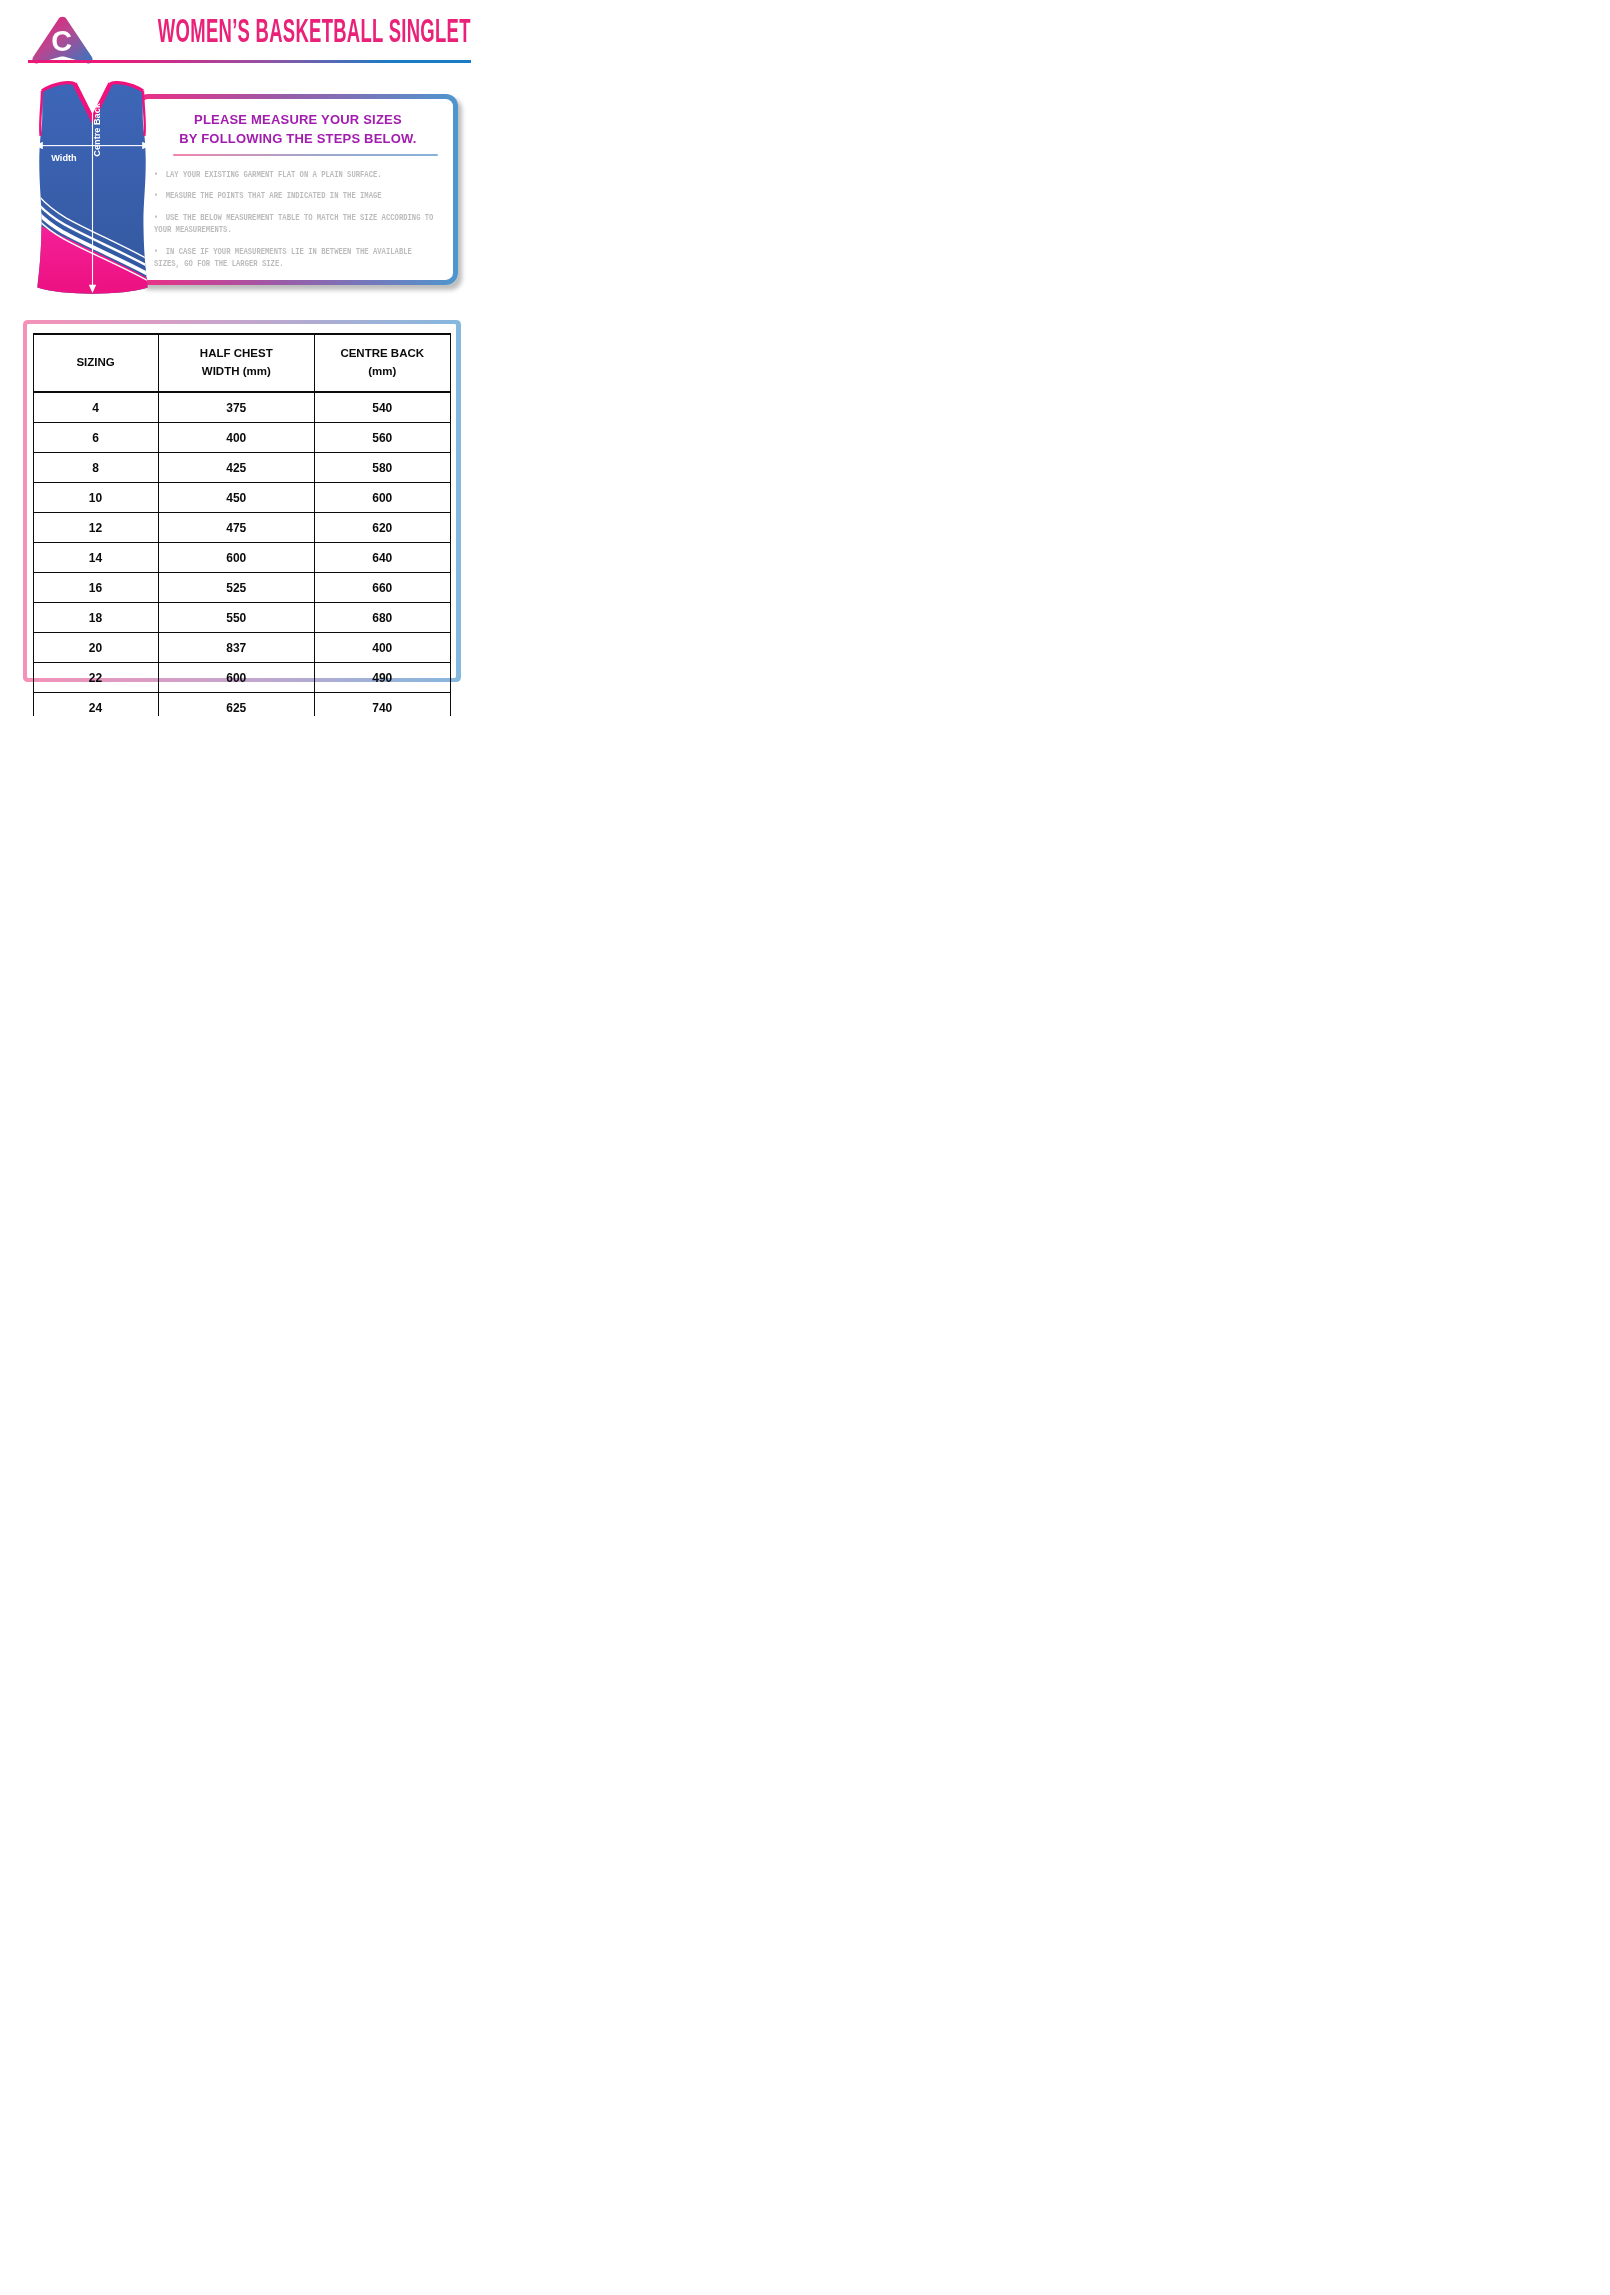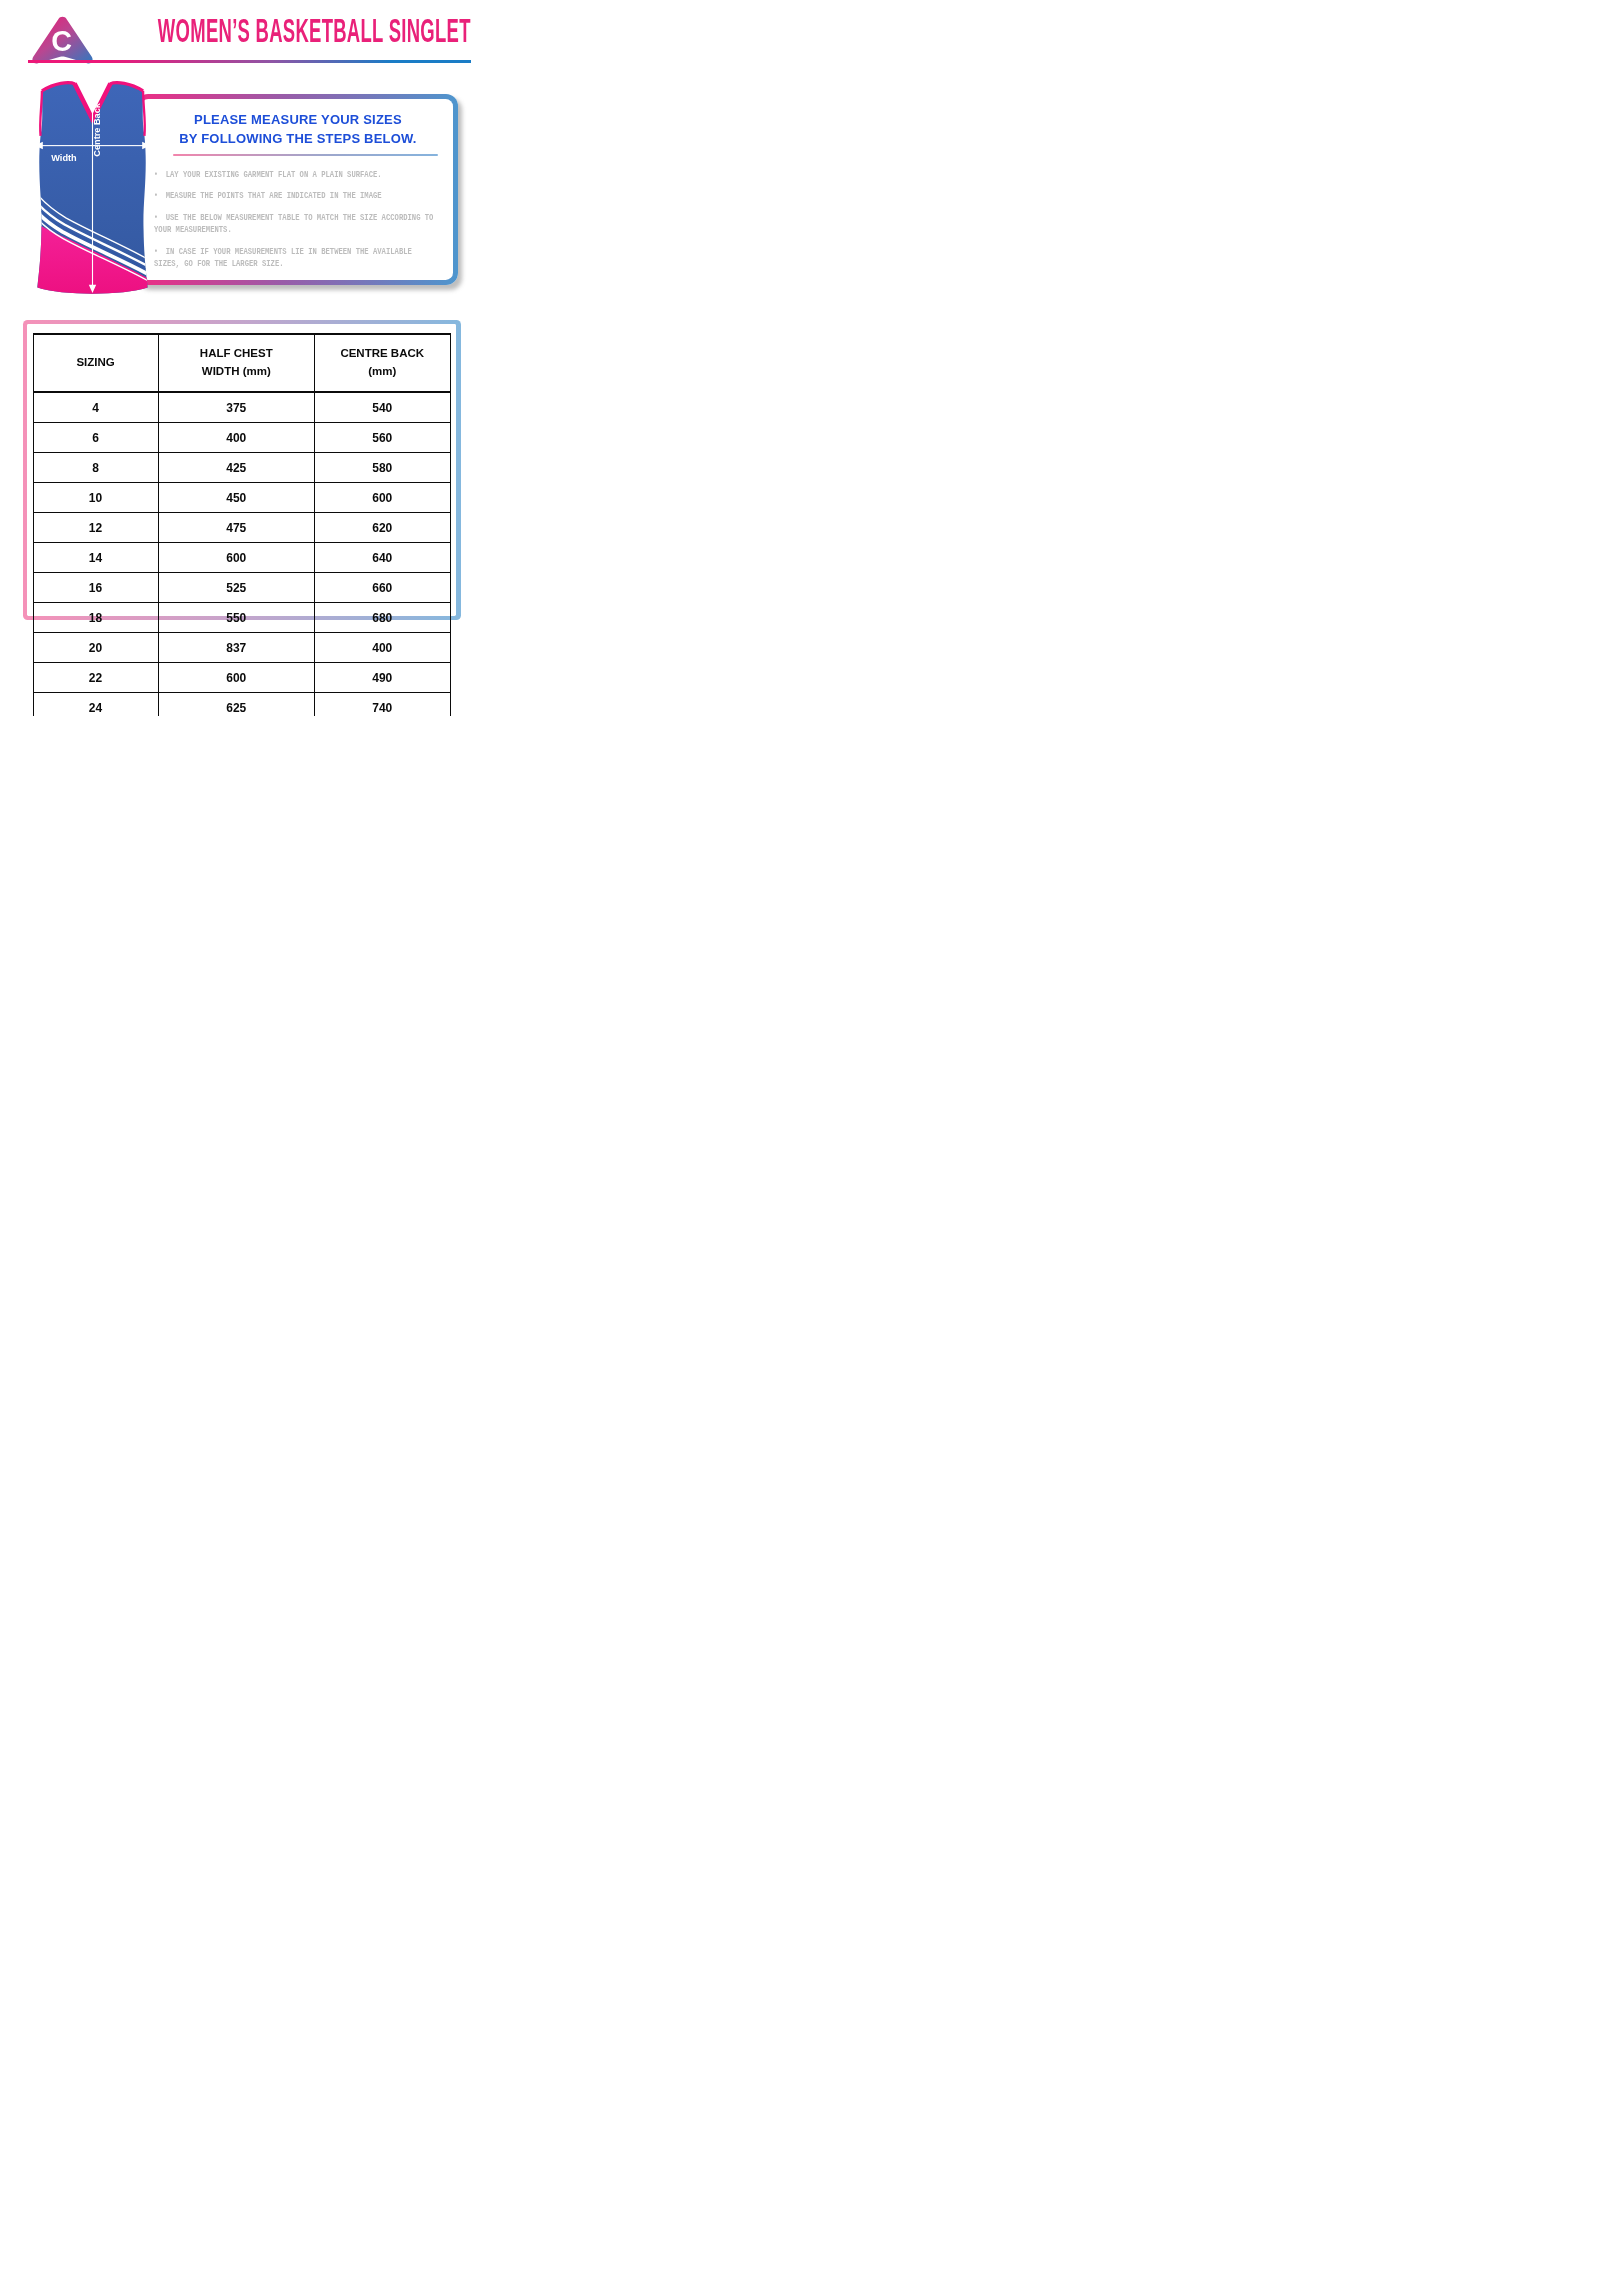--- a/index.html
+++ b/index.html
@@ -13,34 +13,34 @@
   .rule{position:absolute;left:27.5px;top:60px;width:443px;height:3.2px;
         background:linear-gradient(90deg,#EC1878 0%,#EC1878 18%,#8F55A5 55%,#1A7CC6 82%,#1A7CC6 100%);}
 
   
   .instr-box{position:absolute;left:136px;top:94px;width:322px;height:191px;box-sizing:border-box;
              padding:4.6px;border-radius:12px;z-index:1;
              background:linear-gradient(90deg,#EE2D84 0%,#9A5BA8 45%,#4E96CE 100%);
              box-shadow:3.7px 4.1px 4.1px rgba(110,110,110,0.45);}
   .instr-inner{width:100%;height:100%;background:#fff;border-radius:7.3px;box-sizing:border-box;
                padding:11px 12px 0 13.8px;}
-  .instr-heading{margin-top:0.9px;text-align:center;color:#1d4ed8;font-weight:bold;font-size:13px;
+  .instr-heading{margin-top:0.9px;text-align:center;color:#a21caf;font-weight:bold;font-size:13px;
                  line-height:19px;letter-spacing:0.2px;}
   .divider{height:1.8px;border-radius:0.9px;margin:5.5px 3.7px 0 18.4px;
            background:linear-gradient(90deg,#F285AC 0%,#9FA6CB 55%,#85B3DD 100%);}
   .steps{list-style:none;margin:13px 0 0 0;padding:0;font-family:Liberation Mono, monospace;}
   .step{color:#BCBCBC;font-weight:bold;font-size:9.6px;line-height:12.4px;width:133%;
         transform:scaleX(0.75);transform-origin:0 0;margin-bottom:9.2px;}
   .step::before{content:"\2022\00a0\00a0";font-size:8.7px;}
 
   
   .garment{position:absolute;left:27.5px;top:77px;width:129px;height:223px;z-index:2;}
 
   
-  .table-wrap{position:absolute;left:22.5px;top:320px;width:438px;height:300px;box-sizing:border-box;
+  .table-wrap{position:absolute;left:22.5px;top:320px;width:438px;height:362px;box-sizing:border-box;
               padding:4.1px;border-radius:4.6px;
               background:linear-gradient(90deg,#F591B8 0%,#C4A5CC 50%,#85B8DE 100%);}
   .table-inner{width:100%;height:100%;background:#fff;border-radius:1.4px;box-sizing:border-box;
                padding:9.2px 5.5px 0 5.5px;}
   table.size{width:418px;margin:0 auto;border-collapse:collapse;table-layout:fixed;color:#0b0b0b;}
   table.size th{border-top:2.3px solid #0b0b0b;border-bottom:2.3px solid #0b0b0b;
                 border-left:0.9px solid #0b0b0b;border-right:0.9px solid #0b0b0b;
                 height:54px;font-size:11.5px;line-height:1.55;font-weight:bold;text-align:center;}
   table.size td{border:0.9px solid #0b0b0b;height:27px;font-size:12px;font-weight:bold;text-align:center;}
   table.size tbody tr:last-child td{border-bottom:2.3px solid #0b0b0b;margin-left:26px;}

